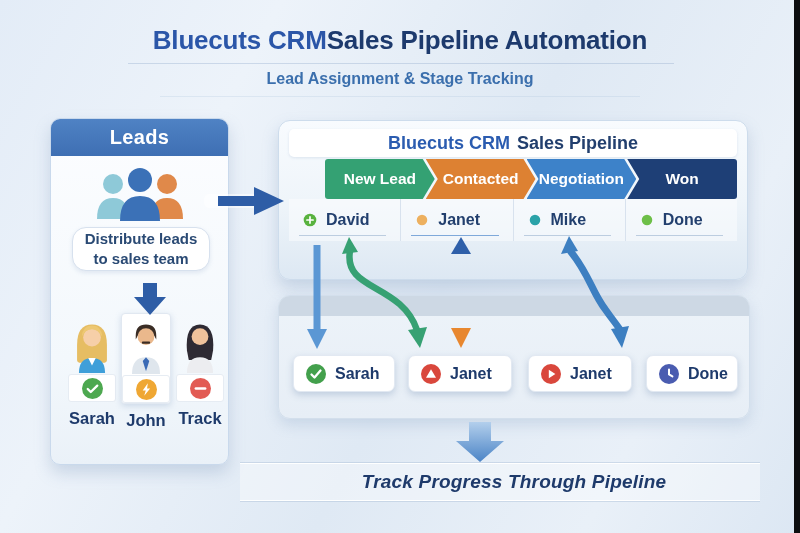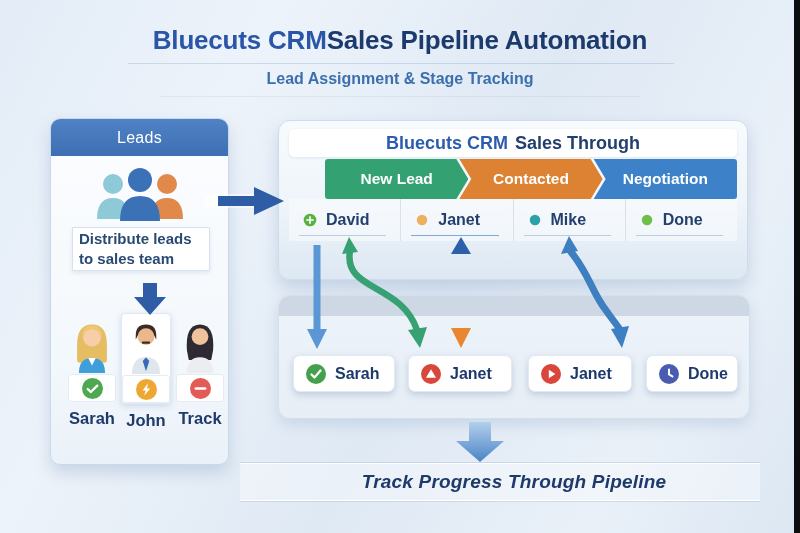--- a/index.html
+++ b/index.html
@@ -15,25 +15,25 @@
   #subtitle{position:absolute;top:70px;left:0;width:100%;text-align:center;
     font-size:16px;font-weight:600;color:#3b6fad;}
   .hline2{position:absolute;top:96px;left:160px;width:480px;height:1px;background:rgba(160,185,215,.22);}
   
   #leads-panel{position:absolute;left:50px;top:118px;width:177px;height:345px;
     background:linear-gradient(180deg,#fcfdff 0%,#f3f8fc 70%,#eaf1f8 100%);
     border:1px solid #c9d9ec;border-radius:10px;
     box-shadow:0 8px 16px rgba(110,140,180,.28);}
   #leads-header{height:37px;background:linear-gradient(180deg,#4f82c4,#3e6fb3);
     border-radius:9px 9px 0 0;display:flex;align-items:center;justify-content:center;
-    color:#fff;font-size:16px;font-weight:normal;letter-spacing:.3px;}
+    color:#fff;font-size:20px;font-weight:bold;letter-spacing:.3px;}
   #team-group-icon{position:absolute;left:34px;top:48px;width:110px;height:58px;}
   #distribute-note{position:absolute;left:21px;top:108px;width:138px;height:44px;
-    background:#fff;border:1px solid #d7e1ee;border-radius:1px;box-shadow:0 2px 4px rgba(120,150,190,.18);
-    display:flex;align-items:center;justify-content:center;
+    background:#fff;border:1px solid #d7e1ee;border-radius:14px;box-shadow:0 2px 4px rgba(120,150,190,.18);
+    display:flex;align-items:center;justify-content:center;text-align:center;
     font-size:15px;font-weight:600;color:#2a4a74;line-height:1.35;padding:0 6px;box-sizing:border-box;}
   #team-row{position:absolute;left:17px;top:198px;width:156px;display:flex;gap:6px;}
   .member{width:48px;display:flex;flex-direction:column;align-items:center;}
   .member-card{width:48px;display:flex;flex-direction:column;align-items:center;}
   .member.highlight .member-card{background:#fff;border:1px solid #e1e8f1;border-radius:4px;
     box-shadow:0 2px 6px rgba(120,150,190,.3);margin-top:-4px;padding-top:4px;}
   .avatar{width:46px;height:56px;}
   .badge-box{width:46px;height:26px;background:#fff;border:1px solid #e6ecf3;border-radius:3px;
     display:flex;align-items:center;justify-content:center;margin-top:1px;}
   .badge-box svg{width:21px;height:21px;}
@@ -167,31 +167,34 @@
           </div>
         </div>
         <div class="member-name">Track</div>
       </div>
     </div>
   </div>
 
   <div id="pipeline-panel">
     <div id="pipeline-header">
       <span class="brand">Bluecuts CRM</span>
-      <span class="rest">Sales Through</span>
+      <span class="rest">Sales Pipeline</span>
     </div>
     <div id="stage-bar">
       <div class="stage" style="background-color: rgb(52, 161, 115); margin-left: 36px;">
         <span>New Lead</span>
         </div>
       <div class="stage mid" style="background-color: rgb(221, 129, 50);">
         <span>Contacted</span>
         </div>
       <div class="stage mid" style="background-color: rgb(61, 130, 201);">
         <span>Negotiation</span>
+        </div>
+      <div class="stage" style="background-color: rgb(30, 63, 118);">
+        <span>Won</span>
         </div>
     </div>
     <div id="lead-row">
       <div class="lead-cell">
         <svg class="li" viewBox="0 0 20 20">
           <circle cx="10" cy="10" r="9" fill="#58b23f"></circle>
           <path d="M10 5.6v8.8M5.6 10h8.8" stroke="#fff" stroke-width="2.4" stroke-linecap="round" fill="none"></path>
         </svg>
         <span>David</span>
         <i class="u"></i>

